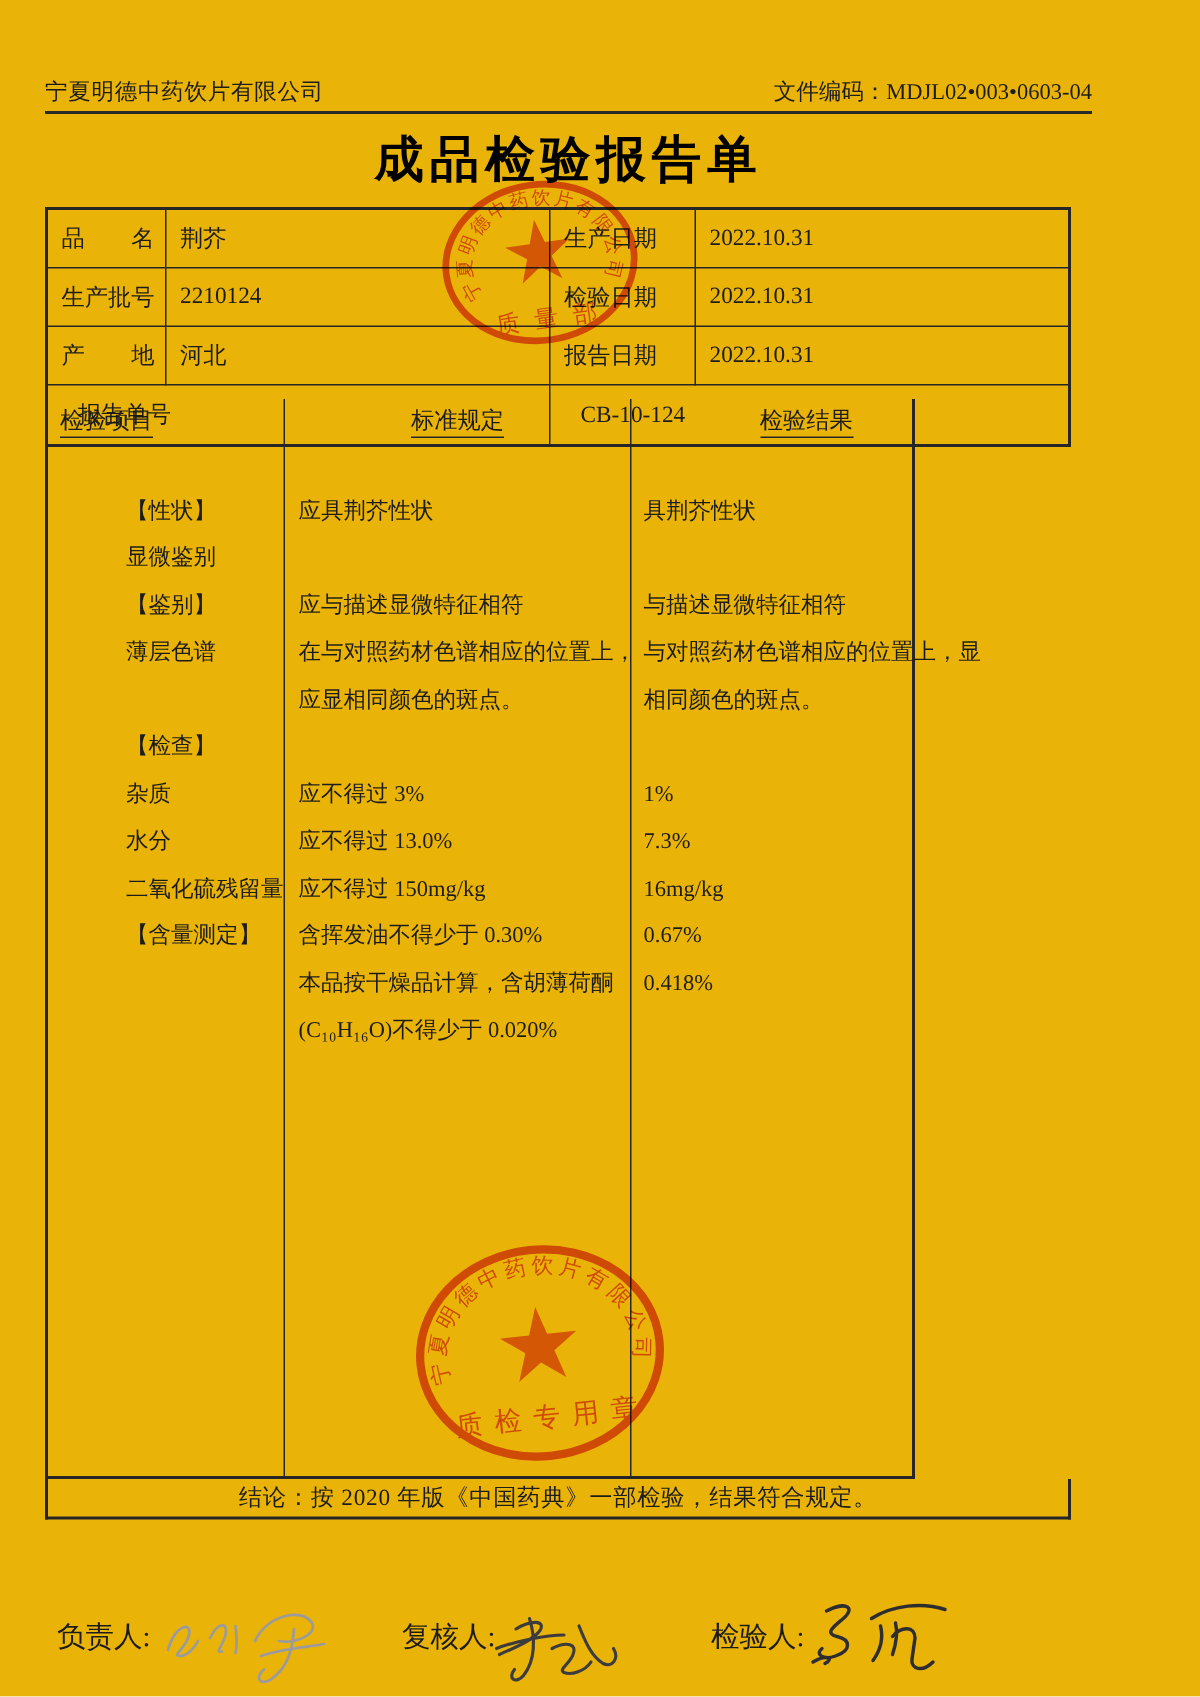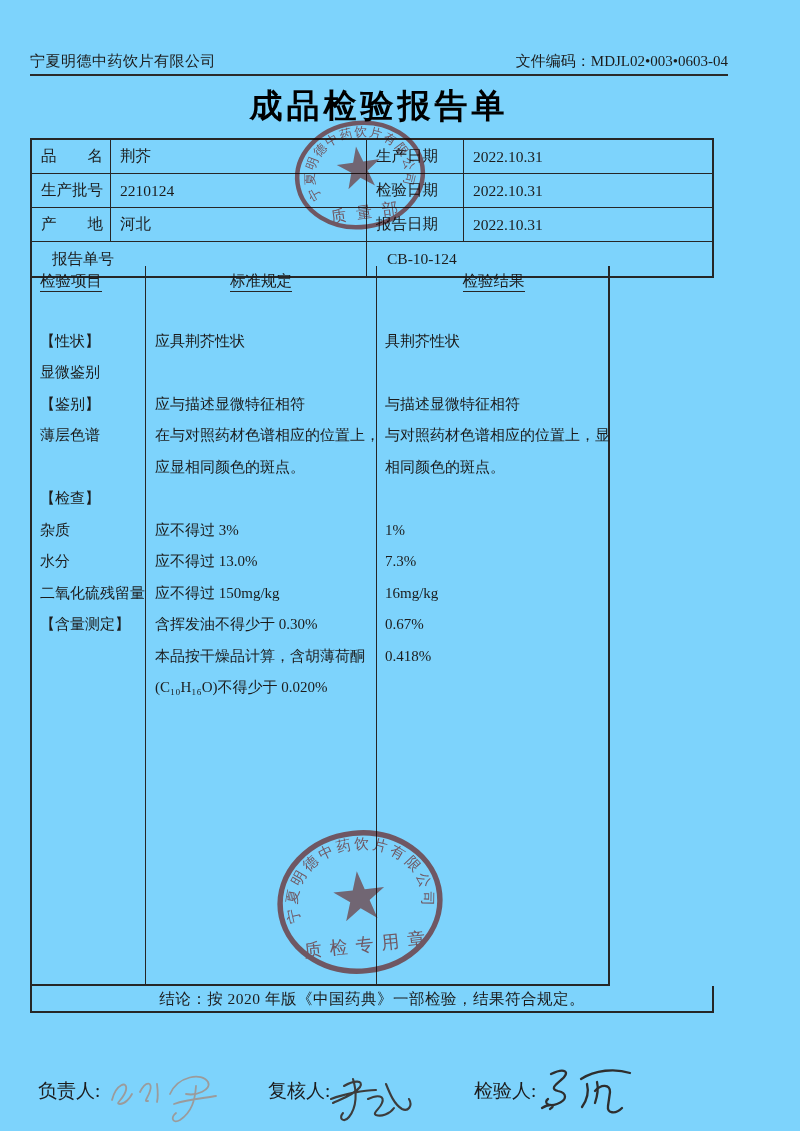--- a/index.html
+++ b/index.html
@@ -1,50 +1,50 @@
 <!DOCTYPE html>
 <html><head>
 <meta charset="utf-8">
 <style>
   html,body{margin:0;padding:0;background:#fff;}
-  .page{position:relative;width:800px;height:1131px;background:#7dd3fc;overflow:hidden;
+  .page{position:relative;width:800px;height:1131px;background:#eab308;overflow:hidden;
         font-family:"Liberation Serif","DejaVu Serif",serif;color:#1c1c1c;}
 
   
   .header-bar{position:absolute;left:30px;top:48px;width:698px;height:26px;
               border-bottom:2px solid #2a2a2a;display:flex;justify-content:space-between;align-items:flex-end;}
   .header-company{font-size:15px;letter-spacing:.5px;padding-bottom:3px;}
   .header-doccode{font-size:15px;padding-bottom:3px;}
 
   .doc-title{position:absolute;left:30px;top:84px;width:698px;margin:0;text-align:center;
              font-size:33px;font-weight:bold;letter-spacing:4px;color:#000;}
 
   
-  .info-table{position:absolute;left:30px;top:138px;width:684px;height:140px;box-sizing:border-box;
+  .info-table{position:absolute;left:30px;top:138px;width:684px;height:160px;box-sizing:border-box;
               border:2px solid #262626;display:grid;
               grid-template-columns:79px 256px 97px 1fr;grid-template-rows:repeat(4,1fr);font-size:15.5px;}
   .ic{box-sizing:border-box;display:flex;align-items:center;padding-left:9px;white-space:nowrap;
       border-right:1.5px solid #262626;border-bottom:1.5px solid #262626;}
   .ic.noR{border-right:none;}
   .ic.noB{border-bottom:none;margin-left:11px;}
   .ic.span12{grid-column:1/3;}
   .ic.span34{grid-column:3/5;}
 
   
   .main-table{position:absolute;left:30px;top:266px;width:580px;height:720px;box-sizing:border-box;
               border:2px solid #262626;border-top:none;display:flex;font-size:15px;}
   .col{box-sizing:border-box;position:relative;}
   .col-item{width:229px;border-right:1.5px solid #262626;}
   .col-standard{width:231px;border-right:1.5px solid #262626;}
   .col-result{flex:1;}
   .col-header{height:28px;line-height:30px;font-size:15.5px;text-align:center;}
   .col-item .col-header{text-align:left;padding-left:8px;}
   .hu{border-bottom:1.5px solid #262626;padding-bottom:2px;}
   .line{height:31.5px;line-height:31.5px;white-space:nowrap;}
-  .col-item .line{padding-left:8px;}
+  .col-item .line{padding-left:8px;margin-left:44px;}
   .col-standard .line{padding-left:9px;}
   .col-result .line{padding-left:8px;}
 
   
   .conclusion{position:absolute;left:30px;top:986px;width:684px;height:27px;box-sizing:border-box;
               border:2px solid #262626;border-top:none;text-align:center;font-size:15.5px;line-height:25px;
               font-weight:400;letter-spacing:.5px;}
 
   
   .footer{position:absolute;left:30px;top:1068px;width:740px;height:80px;font-size:19px;}

